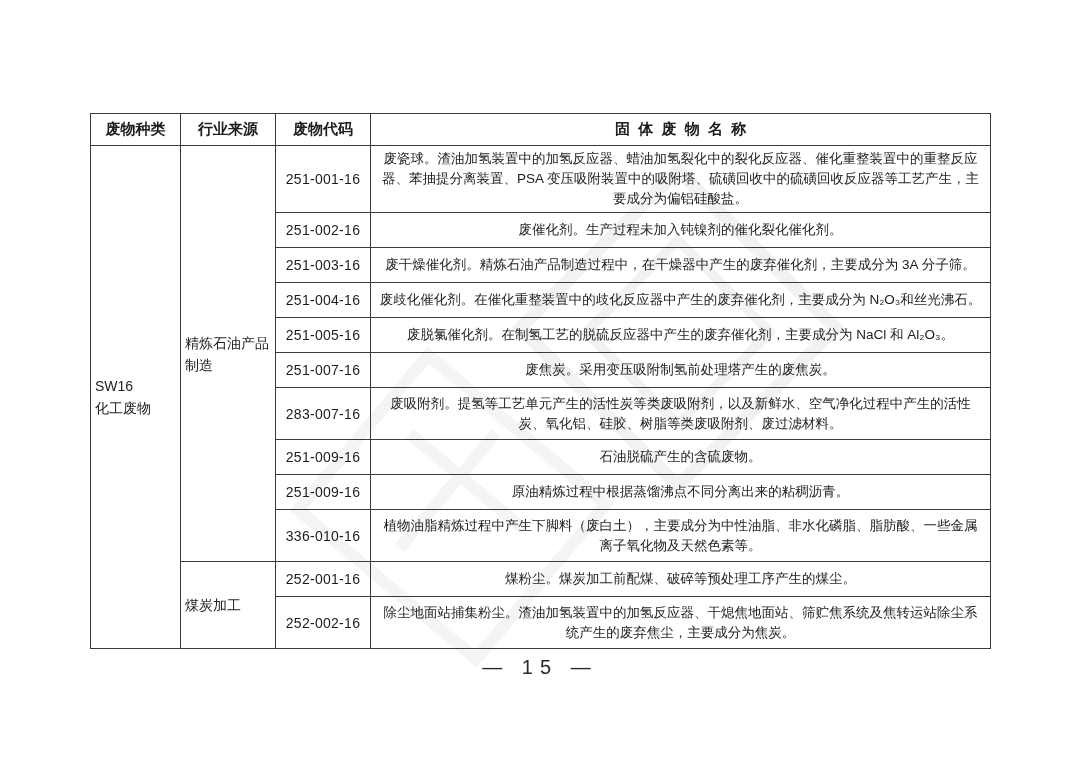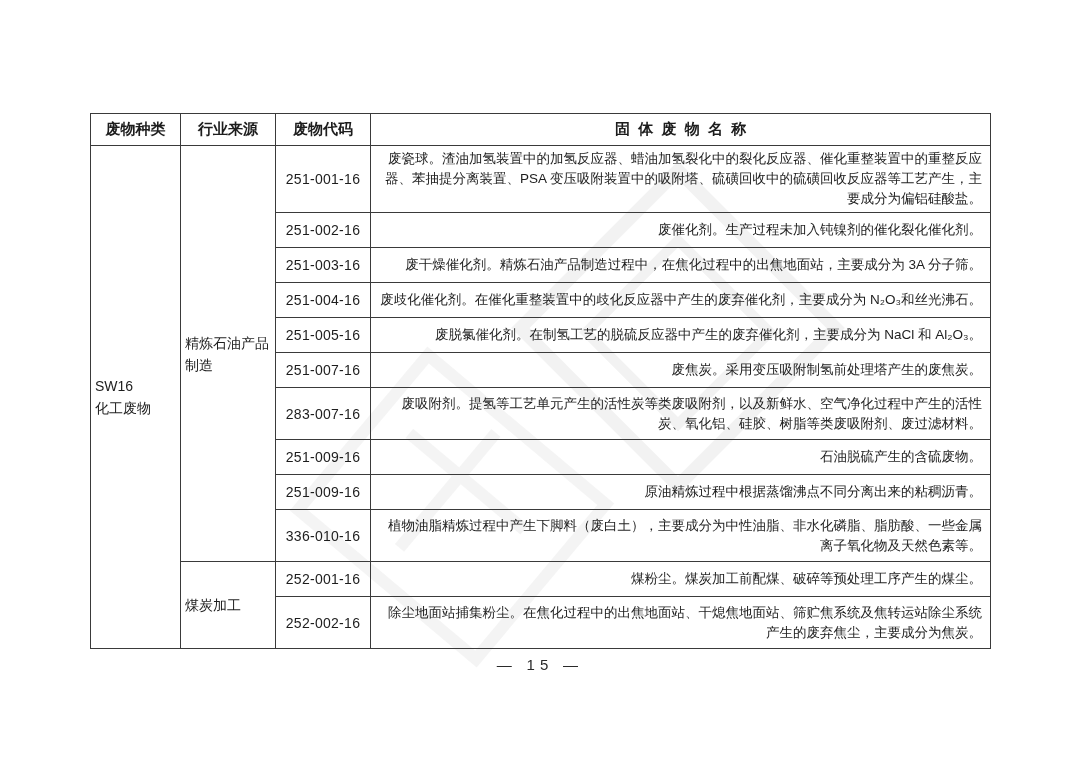--- a/index.html
+++ b/index.html
@@ -39,29 +39,29 @@
   }
   th.spread{letter-spacing:0.55em;text-indent:0.55em;}
 
   td.cell-type, td.cell-industry{
     font-size:14px;line-height:22px;padding:2px 4px;
   }
   td.cell-code{
     text-align:center;font-size:14px;letter-spacing:0.02em;padding:2px;
   }
   td.cell-name{
-    font-size:13.5px;line-height:20px;padding:3px 8px;text-align:right;
+    font-size:13.5px;line-height:20px;padding:3px 8px;text-align:center;
   }
   tr.h1{height:35px;}
   tr.h2{height:52px;}
   tr.h3{height:66px;}
 
   .footer{
     position:absolute;left:0;top:656px;width:1080px;
-    text-align:center;font-size:15px;color:#2a2a2a;letter-spacing:0.35em;
+    text-align:center;font-size:20px;color:#2a2a2a;letter-spacing:0.35em;
   }
 </style>
 </head>
 <body>
 
 <div class="page">
 
   <div class="watermark wm1"></div>
   <div class="watermark wm2"></div>
 
@@ -89,21 +89,21 @@
         <td class="cell-industry" rowspan="10">精炼石油产品制造</td>
         <td class="cell-code">251-001-16</td>
         <td class="cell-name">废瓷球。渣油加氢装置中的加氢反应器、蜡油加氢裂化中的裂化反应器、催化重整装置中的重整反应器、苯抽提分离装置、PSA 变压吸附装置中的吸附塔、硫磺回收中的硫磺回收反应器等工艺产生，主要成分为偏铝硅酸盐。</td>
       </tr>
       <tr class="h1">
         <td class="cell-code">251-002-16</td>
         <td class="cell-name">废催化剂。生产过程未加入钝镍剂的催化裂化催化剂。</td>
       </tr>
       <tr class="h1">
         <td class="cell-code">251-003-16</td>
-        <td class="cell-name">废干燥催化剂。精炼石油产品制造过程中，在焦化过程中的出焦地面站，主要成分为 3A 分子筛。</td>
+        <td class="cell-name">废干燥催化剂。精炼石油产品制造过程中，在干燥器中产生的废弃催化剂，主要成分为 3A 分子筛。</td>
       </tr>
       <tr class="h1">
         <td class="cell-code">251-004-16</td>
         <td class="cell-name">废歧化催化剂。在催化重整装置中的歧化反应器中产生的废弃催化剂，主要成分为 N₂O₃和丝光沸石。</td>
       </tr>
       <tr class="h1">
         <td class="cell-code">251-005-16</td>
         <td class="cell-name">废脱氯催化剂。在制氢工艺的脱硫反应器中产生的废弃催化剂，主要成分为 NaCl 和 Al₂O₃。</td>
       </tr>
       <tr class="h1">
@@ -126,20 +126,20 @@
         <td class="cell-code">336-010-16</td>
         <td class="cell-name">植物油脂精炼过程中产生下脚料（废白土），主要成分为中性油脂、非水化磷脂、脂肪酸、一些金属离子氧化物及天然色素等。</td>
       </tr>
       <tr class="h1">
         <td class="cell-industry" rowspan="2">煤炭加工</td>
         <td class="cell-code">252-001-16</td>
         <td class="cell-name">煤粉尘。煤炭加工前配煤、破碎等预处理工序产生的煤尘。</td>
       </tr>
       <tr class="h2">
         <td class="cell-code">252-002-16</td>
-        <td class="cell-name">除尘地面站捕集粉尘。在焦化过程中的出焦地面站、干熄焦地面站、筛贮焦系统及焦转运站除尘系统产生的废弃焦尘，主要成分为焦炭。</td>
+        <td class="cell-name">除尘地面站捕集粉尘。渣油加氢装置中的加氢反应器、干熄焦地面站、筛贮焦系统及焦转运站除尘系统产生的废弃焦尘，主要成分为焦炭。</td>
       </tr>
     </tbody>
   </table>
 
   <div class="footer">— 15 —</div>
 
 </div>
 
 </body></html>

